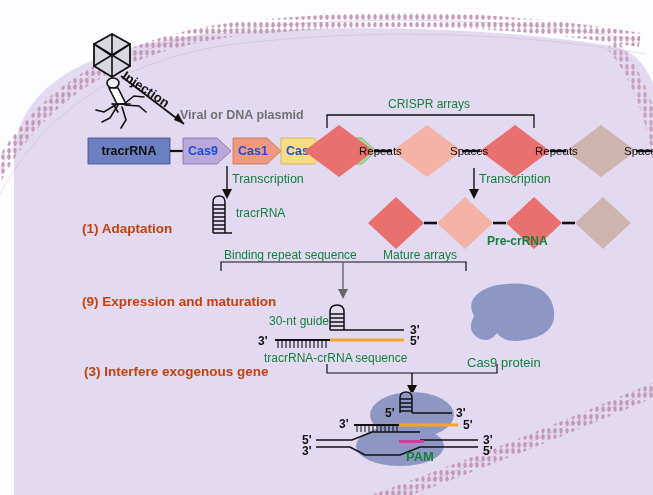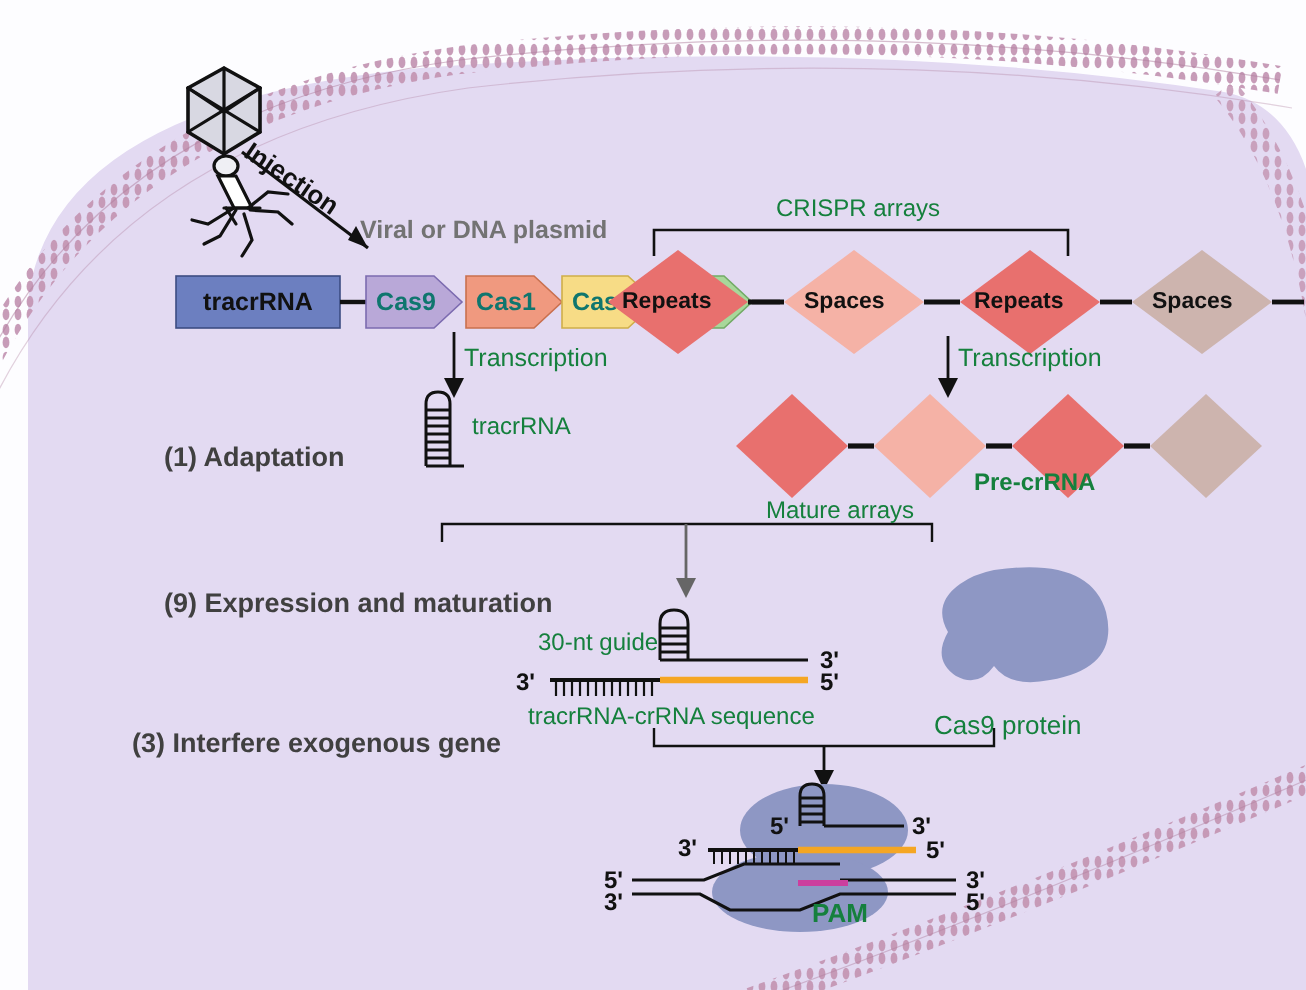--- a/index.html
+++ b/index.html
@@ -4,26 +4,26 @@
 <style>
   html,body{margin:0;padding:0;background:#ffffff;}
   #stage{
     position:relative;width:653px;height:495px;overflow:hidden;
     background:#fdfdff;
     font-family:"Liberation Sans", sans-serif;
   }
   svg.layer{position:absolute;left:0;top:0;width:653px;height:495px;overflow:visible;}
   .lbl{position:absolute;white-space:nowrap;color:#15803d;font-size:12px;line-height:1;}
   .lbl-bold{font-weight:bold;}
-  .step{position:absolute;white-space:nowrap;color:#404040;font-size:13.5px;font-weight:bold;}
+  .step{position:absolute;white-space:nowrap;color:#c2410c;font-size:13.5px;font-weight:bold;}
   .gene-txt{
-    position:absolute;white-space:nowrap;color:#0f766e;font-size:12.5px;font-weight:bold;
+    position:absolute;white-space:nowrap;color:#1d4ed8;font-size:12.5px;font-weight:bold;
     display:flex;align-items:center;justify-content:center;height:22px;
   }
-  .dia-txt{position:absolute;white-space:nowrap;color:#111;font-size:11.5px;font-weight:bold;}
+  .dia-txt{position:absolute;white-space:nowrap;color:#111;font-size:11.5px;font-weight:normal;margin-left:48px;}
   .prime{position:absolute;white-space:nowrap;color:#111;font-size:12px;font-weight:bold;}
   .viral-lbl{position:absolute;white-space:nowrap;color:#737373;font-size:12.5px;font-weight:bold;}
   .inj-lbl{
     position:absolute;white-space:nowrap;color:#111;font-size:13px;font-weight:bold;
     transform:rotate(34deg);transform-origin:0 0;
   }
 </style>
 </head>
 <body>
 
@@ -168,20 +168,21 @@
     <line x1="562" y1="223" x2="575" y2="223" stroke="#111" stroke-width="2.6"></line>
     <polygon points="603,197 631,223 603,249 575,223" fill="#cdb4ae"></polygon>
   </svg>
   <div class="lbl" style="left:487px;top:235px;font-size:12px;font-weight:bold;">Pre-crRNA</div>
 
   <svg class="layer">
     <path d="M 221 271 L 221 262 L 466 262 L 466 271" fill="none" stroke="#111" stroke-width="1.2"></path>
     <line x1="343" y1="262" x2="343" y2="293" stroke="#666" stroke-width="1.4"></line>
     <polygon points="343,299 338,289 348,289" fill="#666"></polygon>
   </svg>
+  <div class="lbl" style="left:224px;top:249px;font-size:12px;">Binding repeat sequence</div>
   <div class="lbl" style="left:383px;top:249px;font-size:12px;">Mature arrays</div>
 
   <svg class="layer">
 
     <g stroke="#111" stroke-width="1.5" fill="none">
       <path d="M 330 330 L 330 312 Q 330 305 337 305 Q 344 305 344 312 L 344 330"></path>
       <line x1="330" y1="314" x2="344" y2="314"></line>
       <line x1="330" y1="318" x2="344" y2="318"></line>
       <line x1="330" y1="322" x2="344" y2="322"></line>
       <line x1="330" y1="326" x2="344" y2="326"></line>
@@ -278,15 +279,15 @@
   <div class="prime" style="left:339px;top:417px;">3'</div>
   <div class="prime" style="left:463px;top:418px;">5'</div>
   <div class="prime" style="left:302px;top:433px;">5'</div>
   <div class="prime" style="left:302px;top:444px;">3'</div>
   <div class="prime" style="left:483px;top:433px;">3'</div>
   <div class="prime" style="left:483px;top:444px;">5'</div>
   <div class="lbl lbl-bold" style="left:406px;top:450px;font-size:13px;">PAM</div>
 
   <div class="step" style="left:82px;top:221px;">(1) Adaptation</div>
   <div class="step" style="left:82px;top:294px;">(9) Expression and maturation</div>
-  <div class="step" style="left:66px;top:364px;">(3) Interfere exogenous gene</div>
+  <div class="step" style="left:84px;top:364px;">(3) Interfere exogenous gene</div>
 
 </div>
 
 </body></html>

